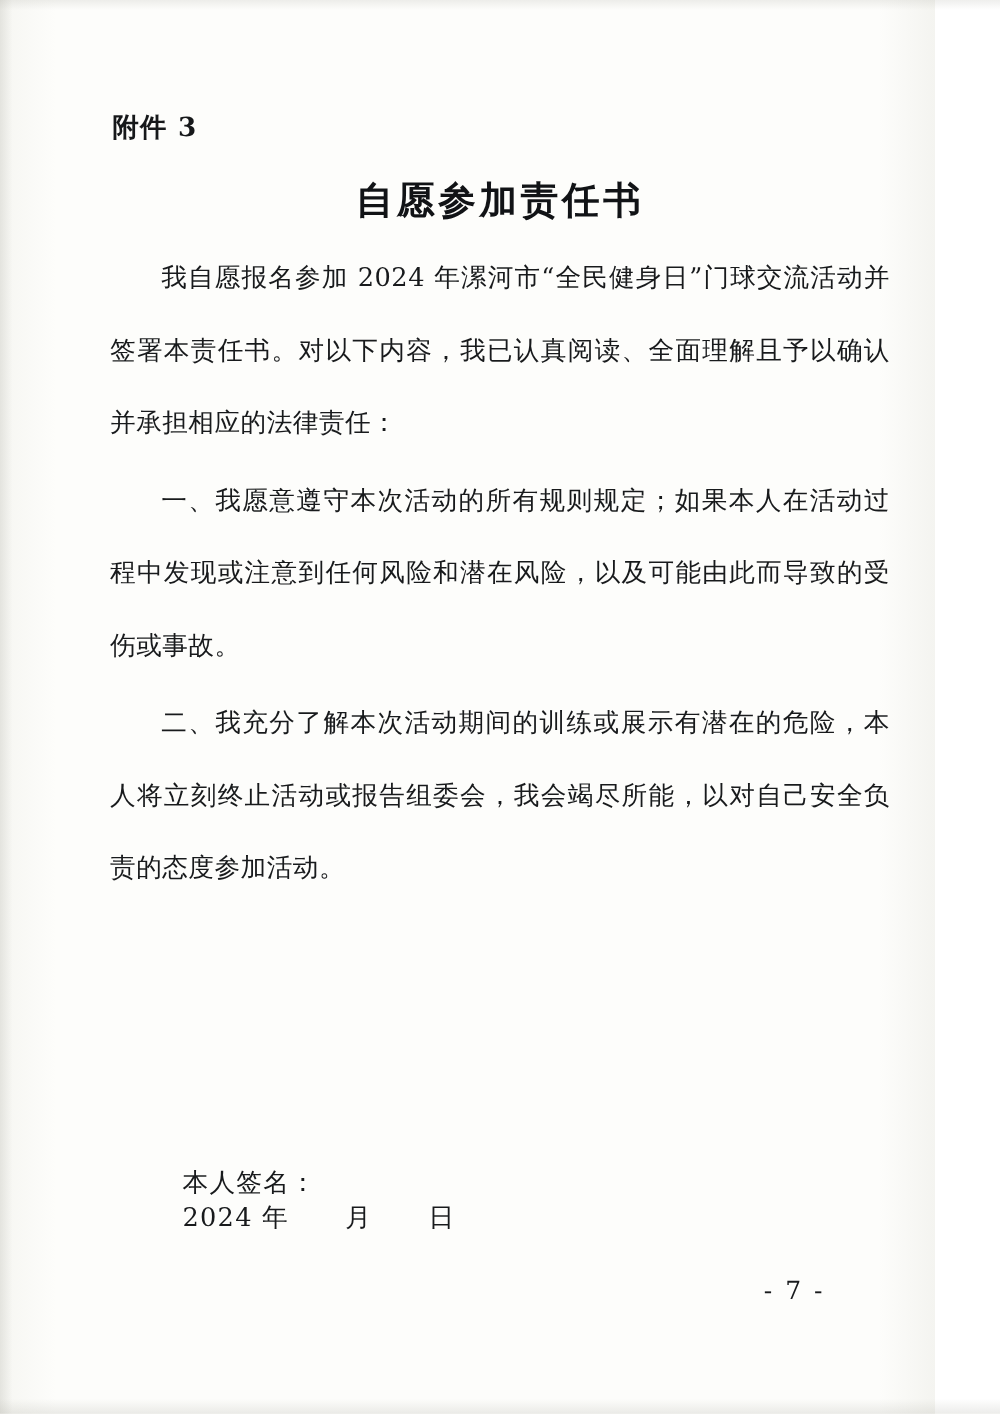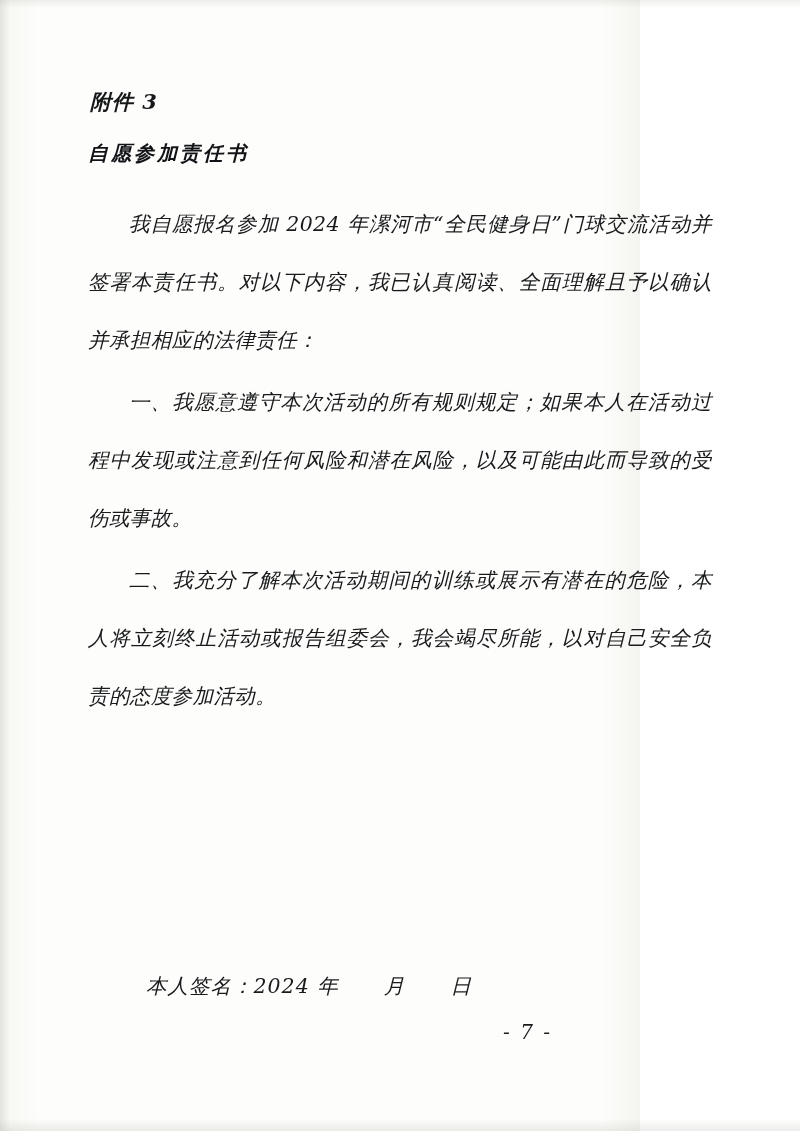--- a/index.html
+++ b/index.html
@@ -8,72 +8,73 @@
   }
   body {
     width: 800px;
     height: 1131px;
     background: #ffffff;
     font-family: "DejaVu Serif", "Liberation Serif", serif;
     overflow: hidden;
   }
   .page {
     position: relative;
-    width: 640px;
+    width: 748px;
     height: 1131px;
     background: #fdfdfb;
     box-sizing: border-box;
     
     background-image:
       linear-gradient(to right, rgba(246,246,242,1) 0%, rgba(253,253,251,1) 6%, rgba(253,253,251,1) 94%, rgba(244,244,240,1) 100%),
       linear-gradient(to bottom, rgba(248,248,244,1) 0%, rgba(253,253,251,1) 4%, rgba(253,253,251,1) 96%, rgba(246,246,242,1) 100%);
-    font-style: italic;
   }
   .paper {
     position: absolute;
     left: 88px;
     top: 88px;
     width: 624px;
     height: 960px;
   }
   .attachment-label {
     font-family: "DejaVu Serif", "Liberation Serif", serif;
     font-size: 21px;
     font-weight: bold;
     color: #16181a;
     letter-spacing: 1px;
     margin: 0 0 24px 0;
     padding-left: 2px;
   }
   .doc-title {
+    text-align: center;
     font-family: "DejaVu Serif", "Liberation Serif", serif;
-    font-size: 20px;
+    font-size: 30px;
     font-weight: bold;
     color: #111316;
     letter-spacing: 3px;
-    margin: 0 0 28px 0;
+    margin: 0 0 12px 0;
   }
   .body-text p {
     font-family: "DejaVu Serif", "Liberation Serif", serif;
     font-size: 20.5px;
     line-height: 58px;
     color: #181a1c;
     text-align: justify;
     text-justify: inter-ideograph;
     margin: 0 0 4px 0;
     text-indent: 41px;
     letter-spacing: 0.4px;
   }
   .signature-row {
     position: absolute;
     left: 58px;
-    top: 884px;
+    top: 844px;
     width: 566px;
     display: flex;
     align-items: baseline;
+    flex-direction: column;
   }
   .sig-label {
     font-family: "DejaVu Serif", "Liberation Serif", serif;
     font-size: 20.5px;
     color: #181a1c;
     letter-spacing: 1px;
   }
   .sig-date {
     font-family: "DejaVu Serif", "Liberation Serif", serif;
     font-size: 20.5px;

